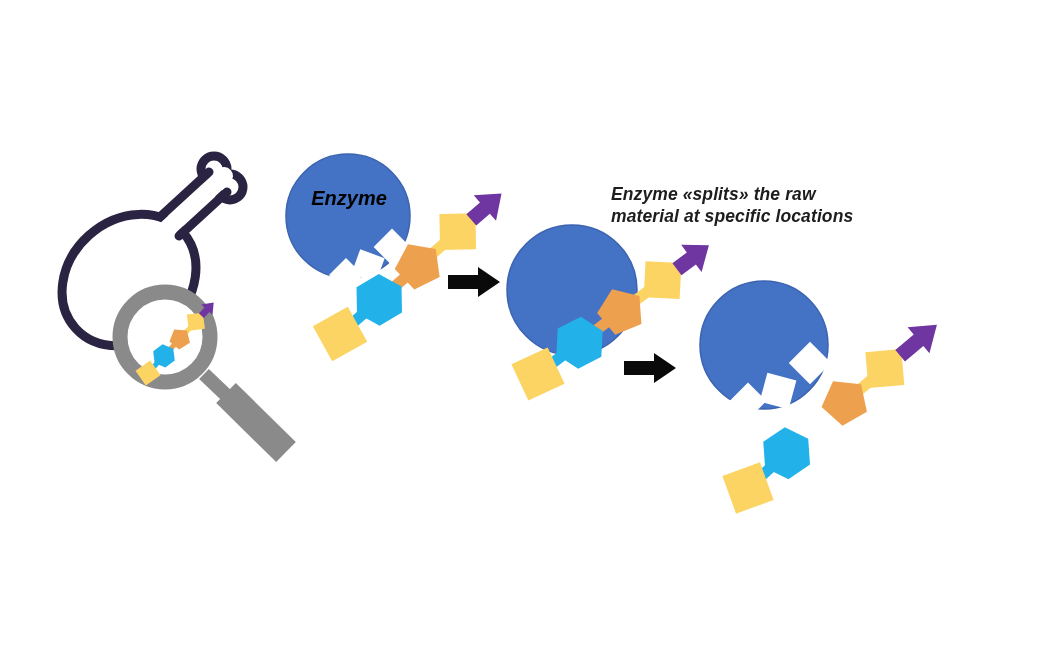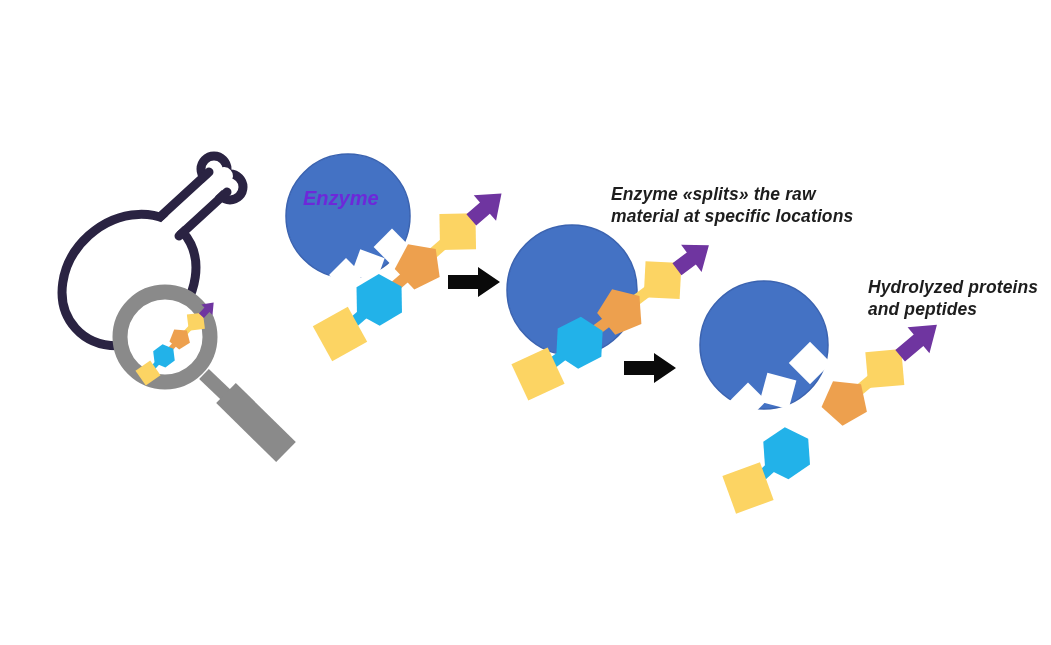--- a/index.html
+++ b/index.html
@@ -1,22 +1,22 @@
 <!DOCTYPE html>
 <html><head>
 <meta charset="utf-8">
 <style>
   html,body{margin:0;padding:0;background:#fff;}
   .canvas{position:relative;width:1051px;height:645px;background:#ffffff;overflow:hidden;
           font-family:"Liberation Sans",sans-serif;}
   .canvas svg{position:absolute;left:0;top:0;}
   .cap{position:absolute;font:italic 700 17.5px/21.5px "Liberation Sans",sans-serif;
        color:#1d1d1d;letter-spacing:.1px;}
-  .enz-label{position:absolute;left:303px;top:186px;width:92px;text-align:left;
-       font:italic 700 20px/24px "Liberation Sans",sans-serif;color:#6d28d9;}
+  .enz-label{position:absolute;left:303px;top:186px;width:92px;text-align:center;
+       font:italic 700 20px/24px "Liberation Sans",sans-serif;color:#000000;}
   .cap1{left:412px;top:146px;width:200px;}
   .cap2{left:611px;top:184px;width:248px;font-style:italic;}
   .cap3{left:868px;top:277px;width:182px;}
   
   .conn{stroke-linecap:butt;}
 </style>
 </head>
 <body>
 
 <div class="canvas">
@@ -92,15 +92,14 @@
       <rect x="-15" y="-15" width="30" height="30" fill="#ffffff" transform="translate(810,363) rotate(45)"></rect>
       <rect x="-15" y="-15" width="30" height="30" fill="#ffffff" transform="translate(778,391) rotate(15)"></rect>
       <rect x="-13" y="-13" width="26" height="26" fill="#ffffff" transform="translate(748,401) rotate(45)"></rect>
       <use href="#chain-a" transform="translate(748,488) rotate(-42)"></use>
       <use href="#chain-b" transform="translate(845,402) rotate(-40)"></use>
     </g>
   </svg>
 
   <div class="enz-label">Enzyme</div>
   <div class="cap cap2">Enzyme «splits» the raw material at specific locations</div>
-  <div class="cap cap3">Hydrolyzed proteins and peptides</div>
 
 </div>
 
 </body></html>

